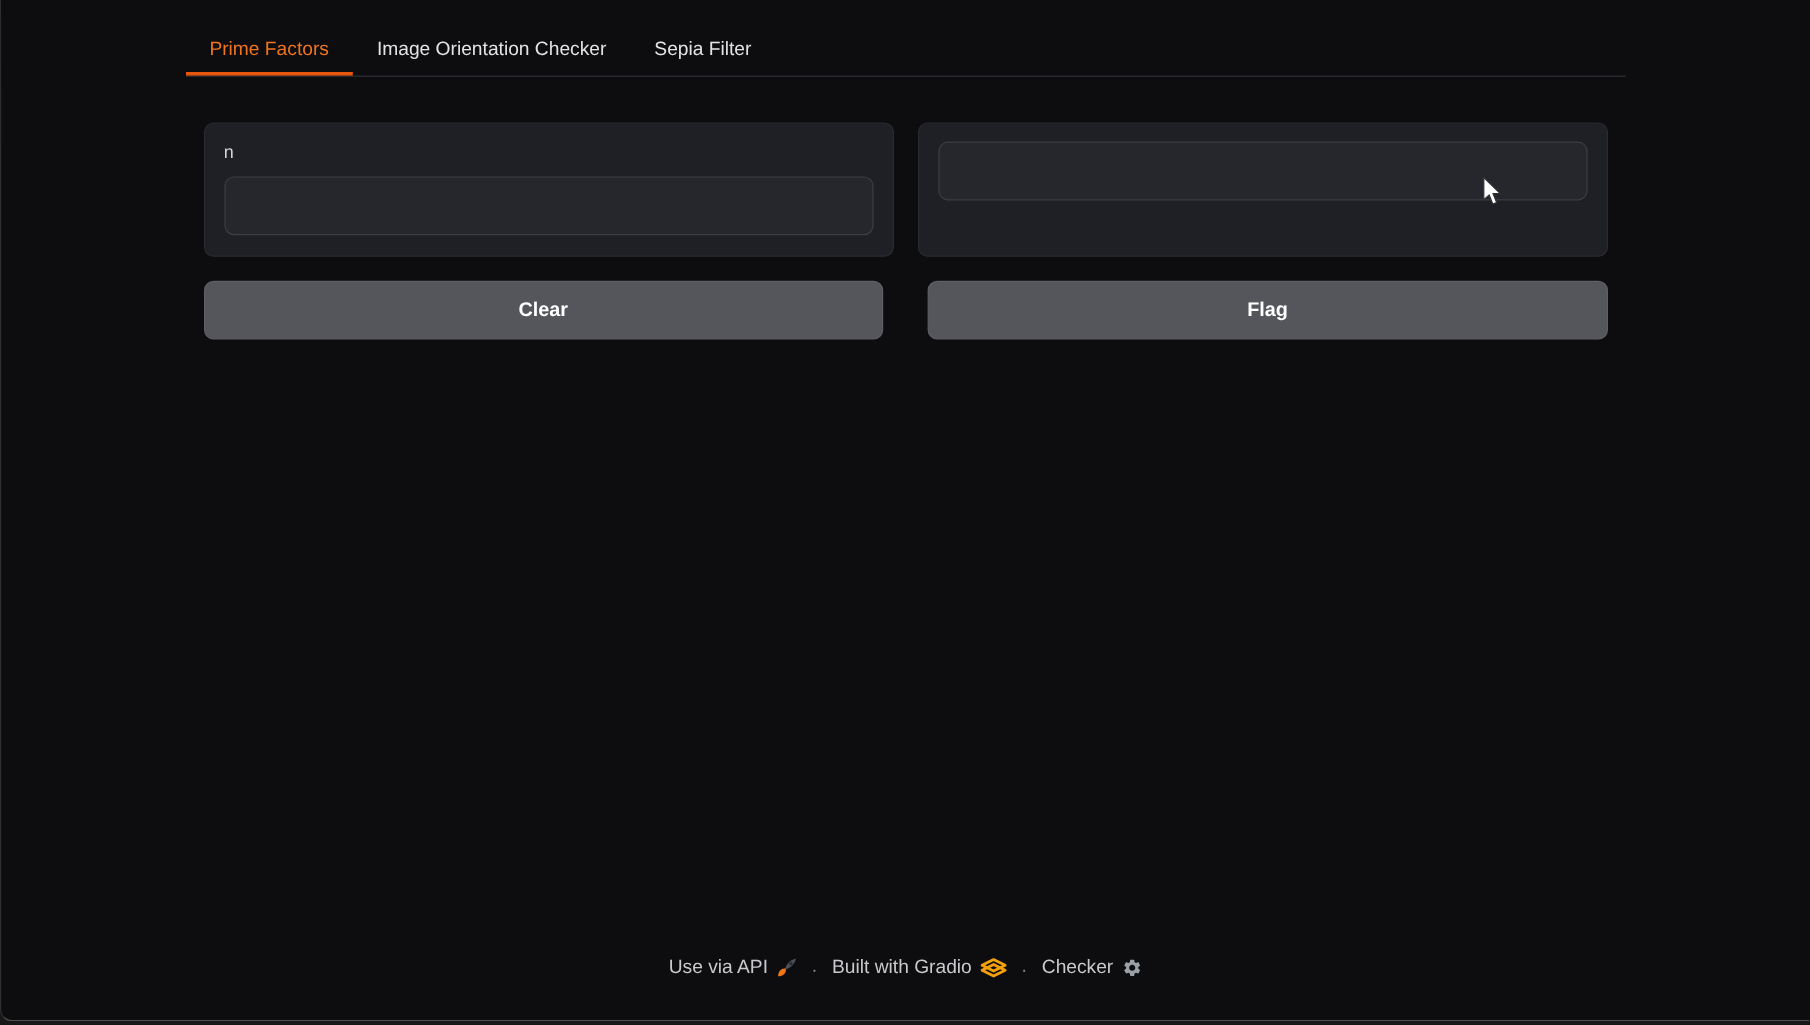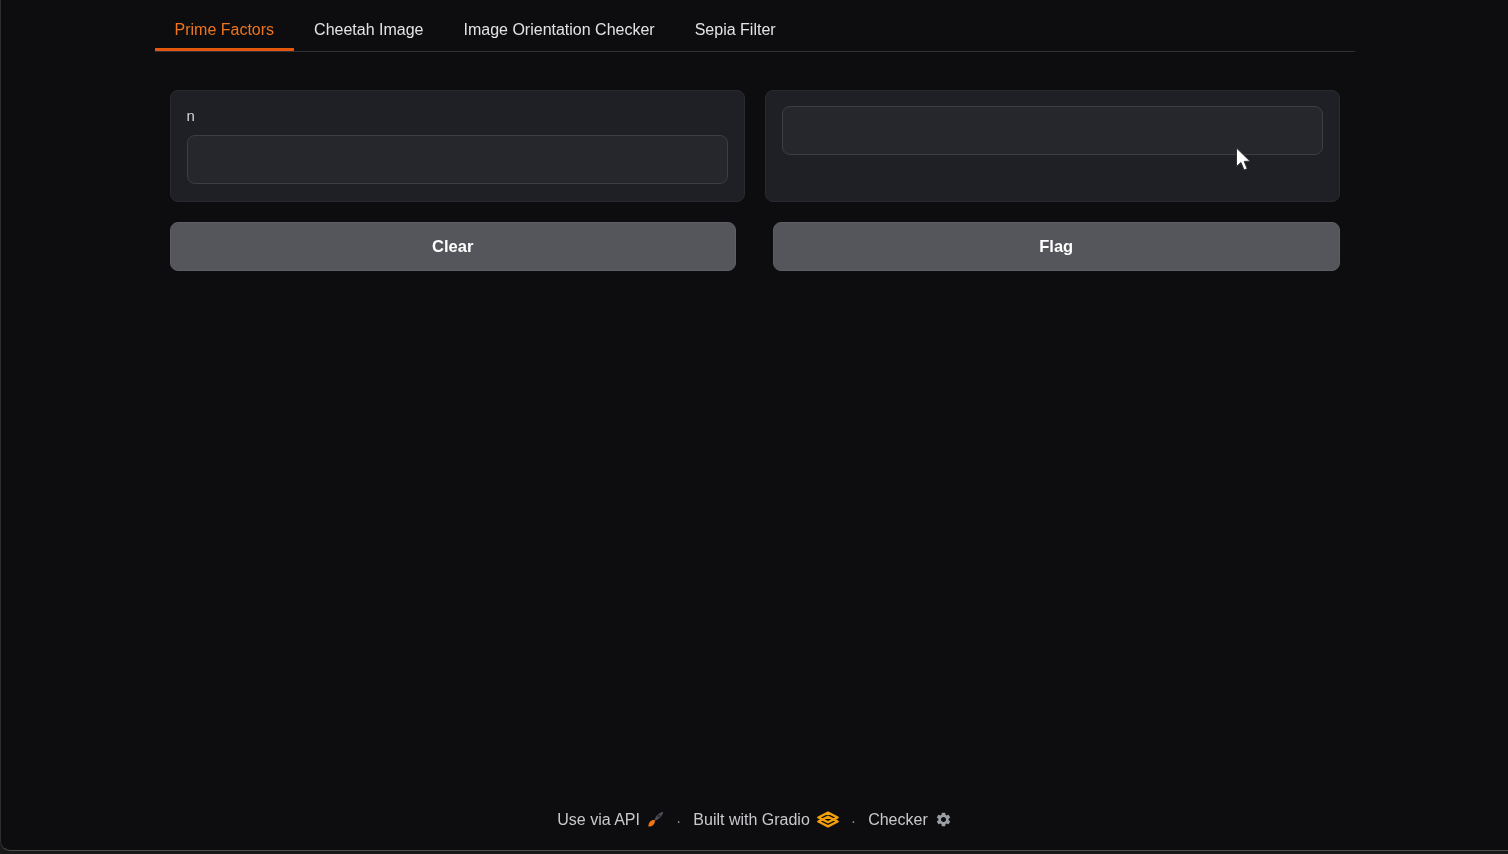--- a/index.html
+++ b/index.html
@@ -15,21 +15,21 @@
     background: var(--page-bg, #0d0d0f);
     border-left: 1px solid #2e2e30;
     border-bottom: 1px solid #4d4d4f;
     border-radius: 0 0 0 10px;
     display: flex;
     flex-direction: column;
     overflow: hidden;
   }
   .container {
     width: 1200px;
-    margin: 0 auto;
+    margin: 12px auto;
     display: flex;
     flex-direction: column;
     flex: 1 1 auto;
   }
   
   .tabbar {
     display: flex;
     align-items: flex-end;
     margin-top: 10px;
     border-bottom: 1px solid #2f3036;
@@ -132,21 +132,20 @@
   }
 </style>
 </head>
 <body>
 
 <div class="window">
   <div class="container">
 
     <div class="tabbar">
       <button class="tab active">Prime Factors</button>
-      <button class="tab">Cheetah Image</button>
       <button class="tab">Image Orientation Checker</button>
       <button class="tab">Sepia Filter</button>
     </div>
 
     <div class="content">
       <div class="row">
         <div class="col">
           <div class="card">
             <label class="field-label">n</label>
             <input class="textbox" type="text" value="" style="">

